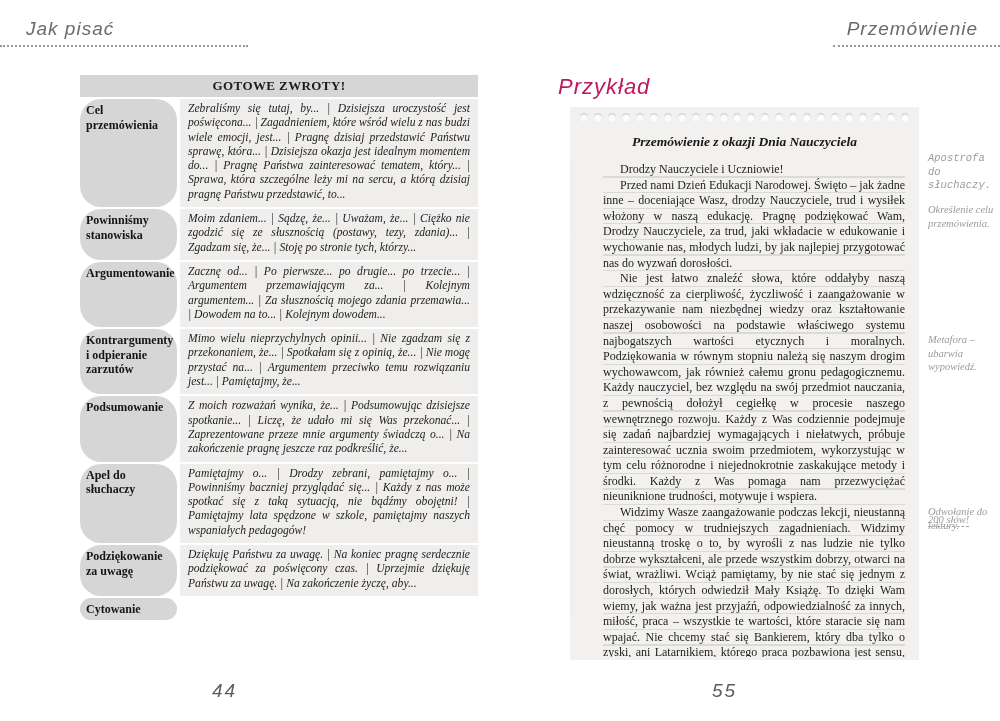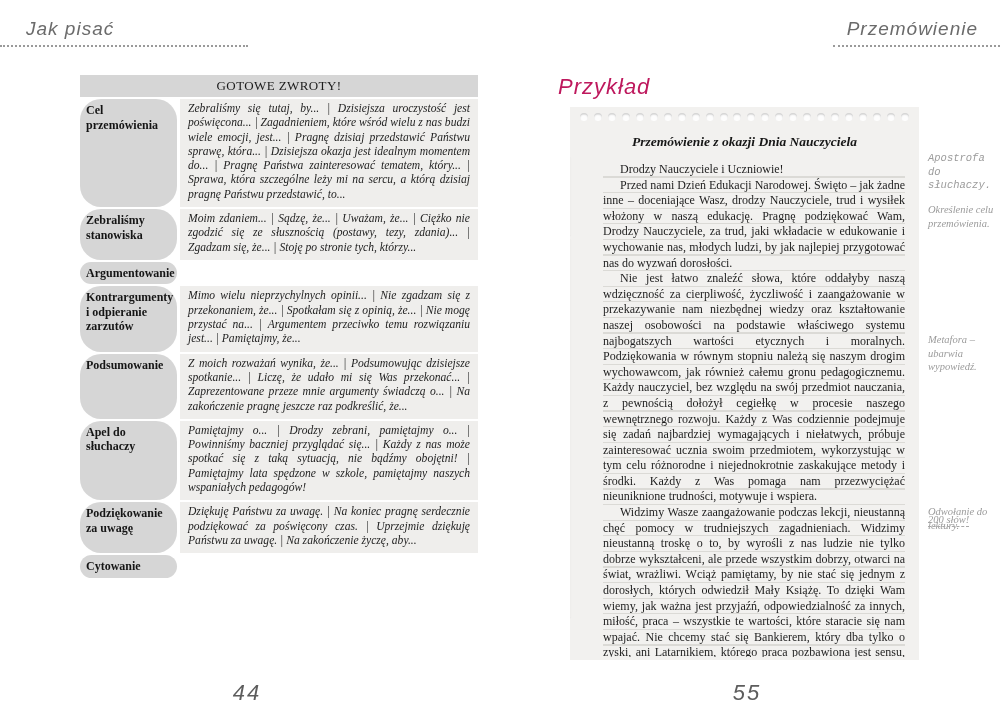--- a/index.html
+++ b/index.html
@@ -12,33 +12,33 @@
              font-style:italic; font-size:19px; color:#6b6b6b; letter-spacing:1px; }
   .runhead.left { left:26px; top:18px; }
   .runhead.right { right:22px; top:18px; }
   .runrule { position:absolute; border-bottom:2px dotted #9a9a9a; height:0; }
   .runrule.left { left:0; top:45px; width:248px; }
   .runrule.right { left:833px; top:45px; width:167px; }
 
   
   .phrase-table { position:absolute; left:80px; top:75px; width:398px; }
   .pt-header { background:#d6d6d6; height:22px; line-height:22px; text-align:center;
-               font-weight:normal; font-size:13px; color:#1b1b1b; letter-spacing:.4px; }
+               font-weight:bold; font-size:13px; color:#1b1b1b; letter-spacing:.4px; }
   .pt-row { display:flex; margin-top:2px; }
   .pt-label { width:97px; flex:0 0 97px; background:#d6d6d6; margin-right:3px;
               font-weight:bold; font-size:12px; line-height:14.5px; color:#151515;
               padding:4px 5px 4px 6px;border-radius:21px; }
   .pt-content { flex:1; background:#efeeec; font-style:italic; font-size:11.6px;
                 line-height:14.3px; color:#1e1e1e; padding:3px 8px 5px 8px;
                 text-align:justify; }
 
   
-  .pagenum { position:absolute; top:680px; width:70px; text-align:center;
+  .pagenum { position:absolute; top:680px; width:70px; text-align:left;
              font-family:"Liberation Sans", sans-serif; font-style:italic;
-             font-size:22px; color:#5d5d5d; letter-spacing:2px; }
+             font-size:19px; color:#5d5d5d; letter-spacing:2px; }
   .pagenum.n44 { left:212px; }
   .pagenum.n45 { left:712px; }
 
   
   .example-head { position:absolute; left:558px; top:74px;
                   font-family:"Liberation Sans", sans-serif; font-style:italic;
                   font-size:22px; color:#be185d; letter-spacing:1px; }
 
   .speech-card { position:absolute; left:570px; top:107px; width:349px; height:553px;
                  background:#f2f1ef; overflow:hidden; }
@@ -79,25 +79,26 @@
   <div class="runrule right"></div>
 
   <div class="phrase-table">
     <div class="pt-header">GOTOWE ZWROTY!</div>
 
     <div class="pt-row">
       <div class="pt-label">Cel przemówienia</div>
       <div class="pt-content">Zebraliśmy się tutaj, by... | Dzisiejsza uroczystość jest poświęcona... | Zagadnieniem, które wśród wielu z nas budzi wiele emocji, jest... | Pragnę dzisiaj przedstawić Państwu sprawę, która... | Dzisiejsza okazja jest idealnym momentem do... | Pragnę Państwa zainteresować tematem, który... | Sprawa, która szczególne leży mi na sercu, a którą dzisiaj pragnę Państwu przedstawić, to...</div>
     </div>
     <div class="pt-row">
-      <div class="pt-label">Zebraliśmy stanowiska</div>
+      <div class="pt-label">Powinniśmy stanowiska</div>
       <div class="pt-content">Moim zdaniem... | Sądzę, że... | Uważam, że... | Ciężko nie zgodzić się ze słusznością (postawy, tezy, zdania)... | Zgadzam się, że... | Stoję po stronie tych, którzy...</div>
     </div>
     <div class="pt-row">
       <div class="pt-label">Argumentowanie</div>
+      <div class="pt-content">Zacznę od... | Po pierwsze... po drugie... po trzecie... | Argumentem przemawiającym za... | Kolejnym argumentem... | Za słusznością mojego zdania przemawia... | Dowodem na to... | Kolejnym dowodem...</div>
     </div>
     <div class="pt-row">
       <div class="pt-label">Kontrargumenty i odpieranie zarzutów</div>
       <div class="pt-content">Mimo wielu nieprzychylnych opinii... | Nie zgadzam się z przekonaniem, że... | Spotkałam się z opinią, że... | Nie mogę przystać na... | Argumentem przeciwko temu rozwiązaniu jest... | Pamiętajmy, że...</div>
     </div>
     <div class="pt-row">
       <div class="pt-label">Podsumowanie</div>
       <div class="pt-content">Z moich rozważań wynika, że... | Podsumowując dzisiejsze spotkanie... | Liczę, że udało mi się Was przekonać... | Zaprezentowane przeze mnie argumenty świadczą o... | Na zakończenie pragnę jeszcze raz podkreślić, że...</div>
     </div>
     <div class="pt-row">

